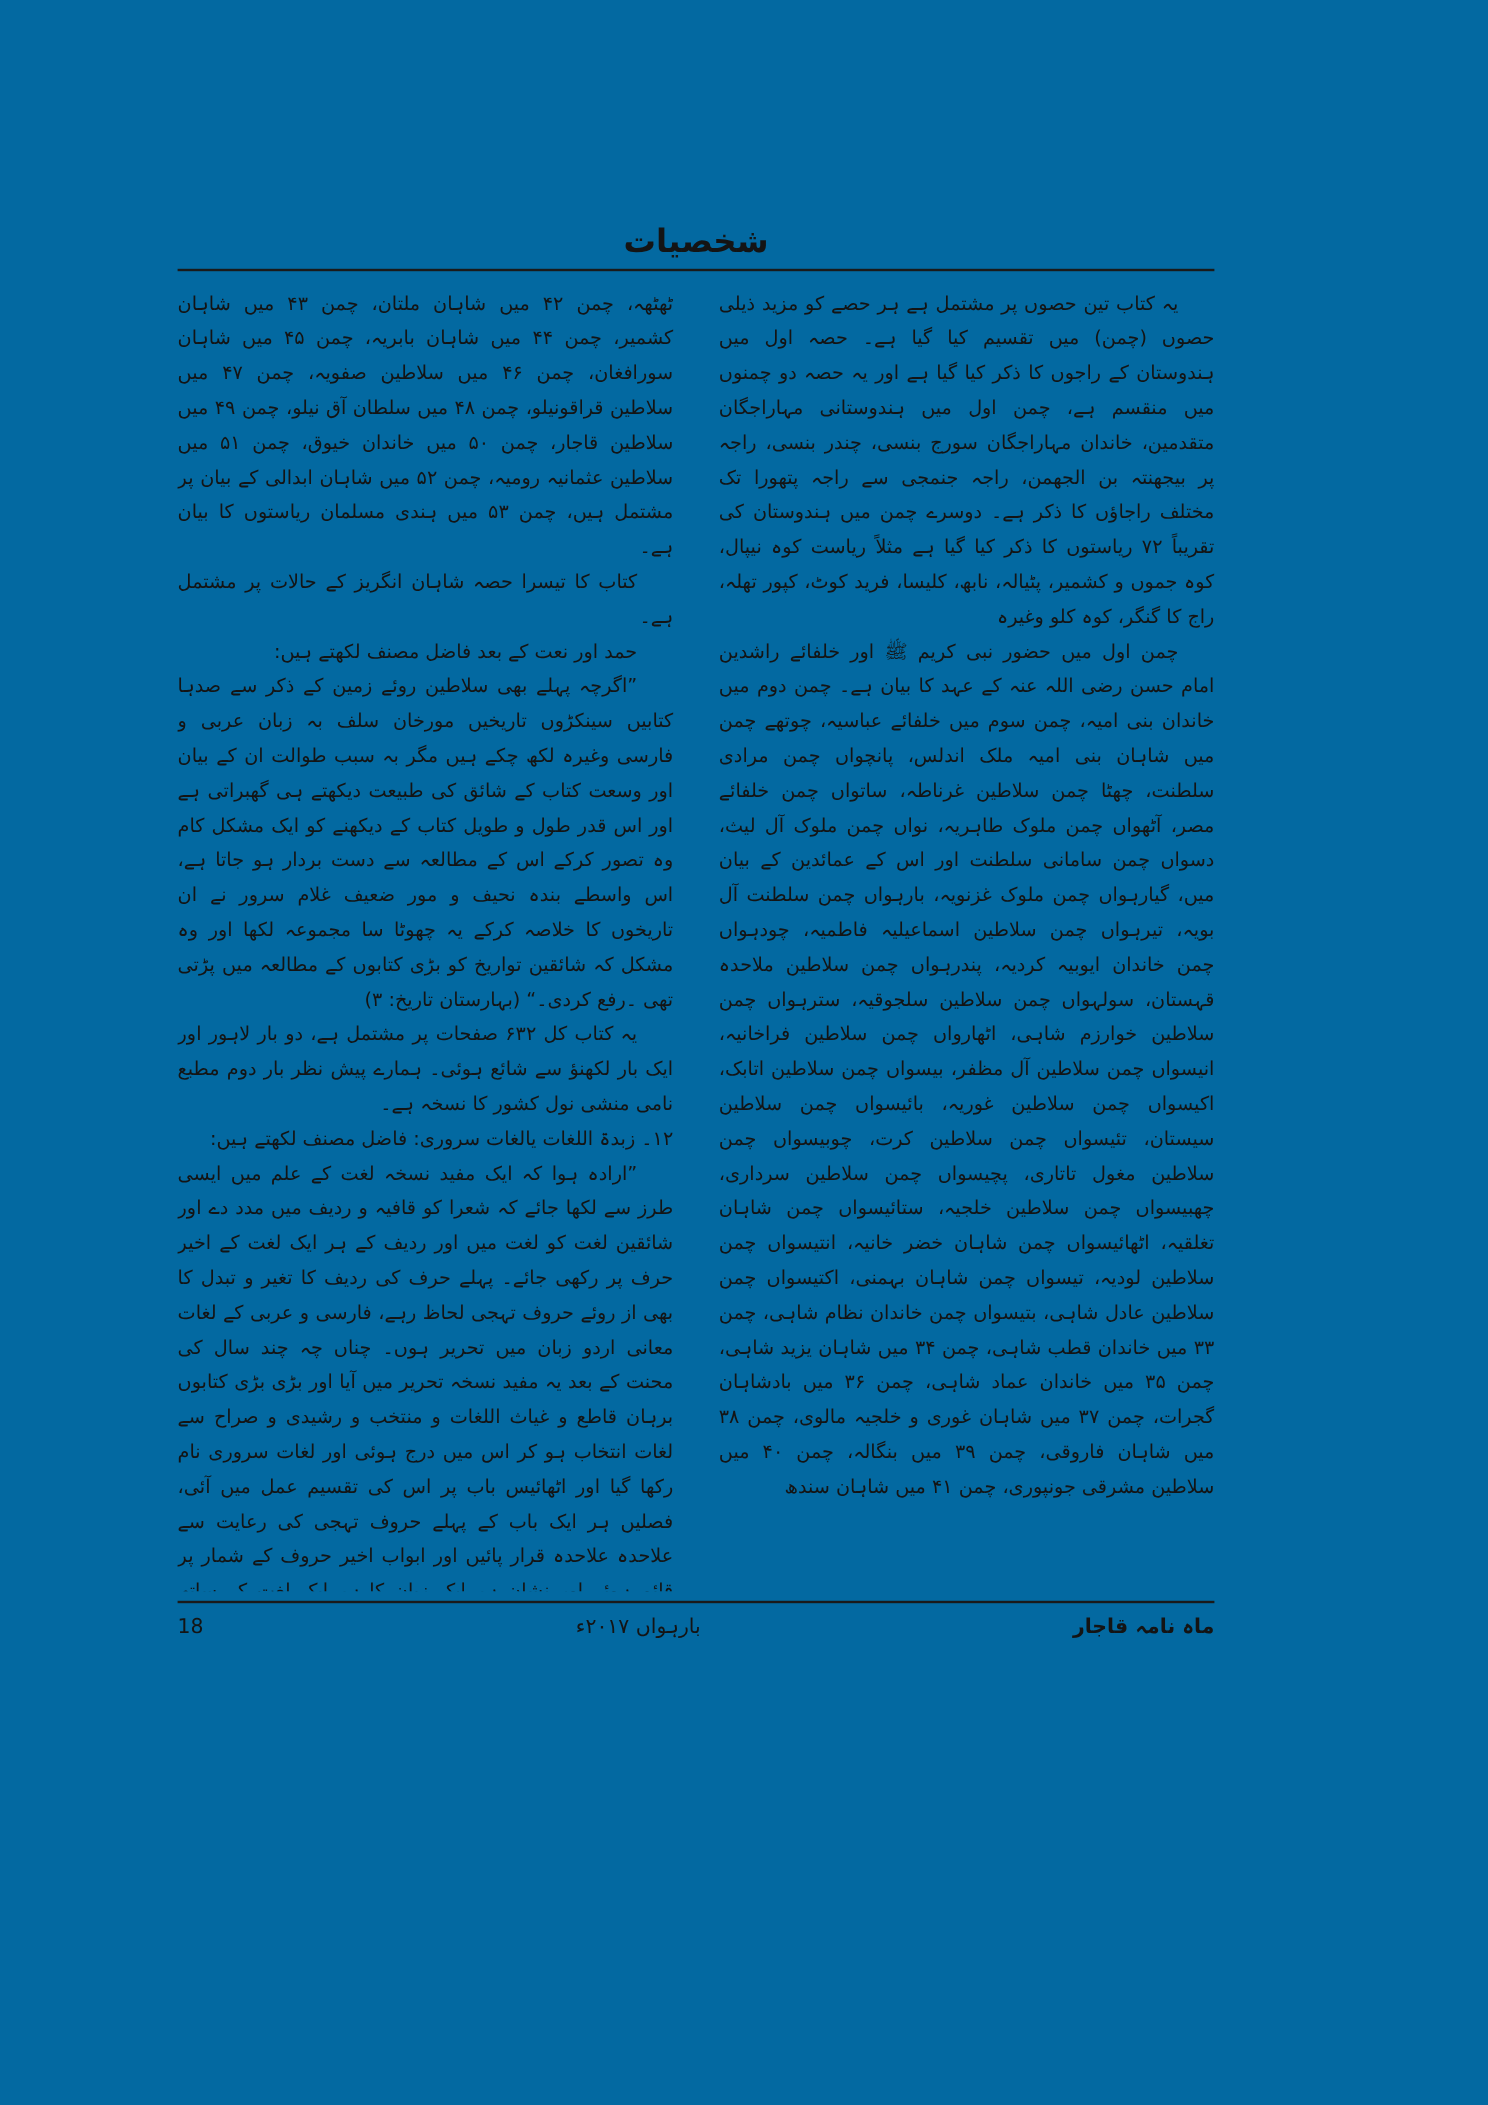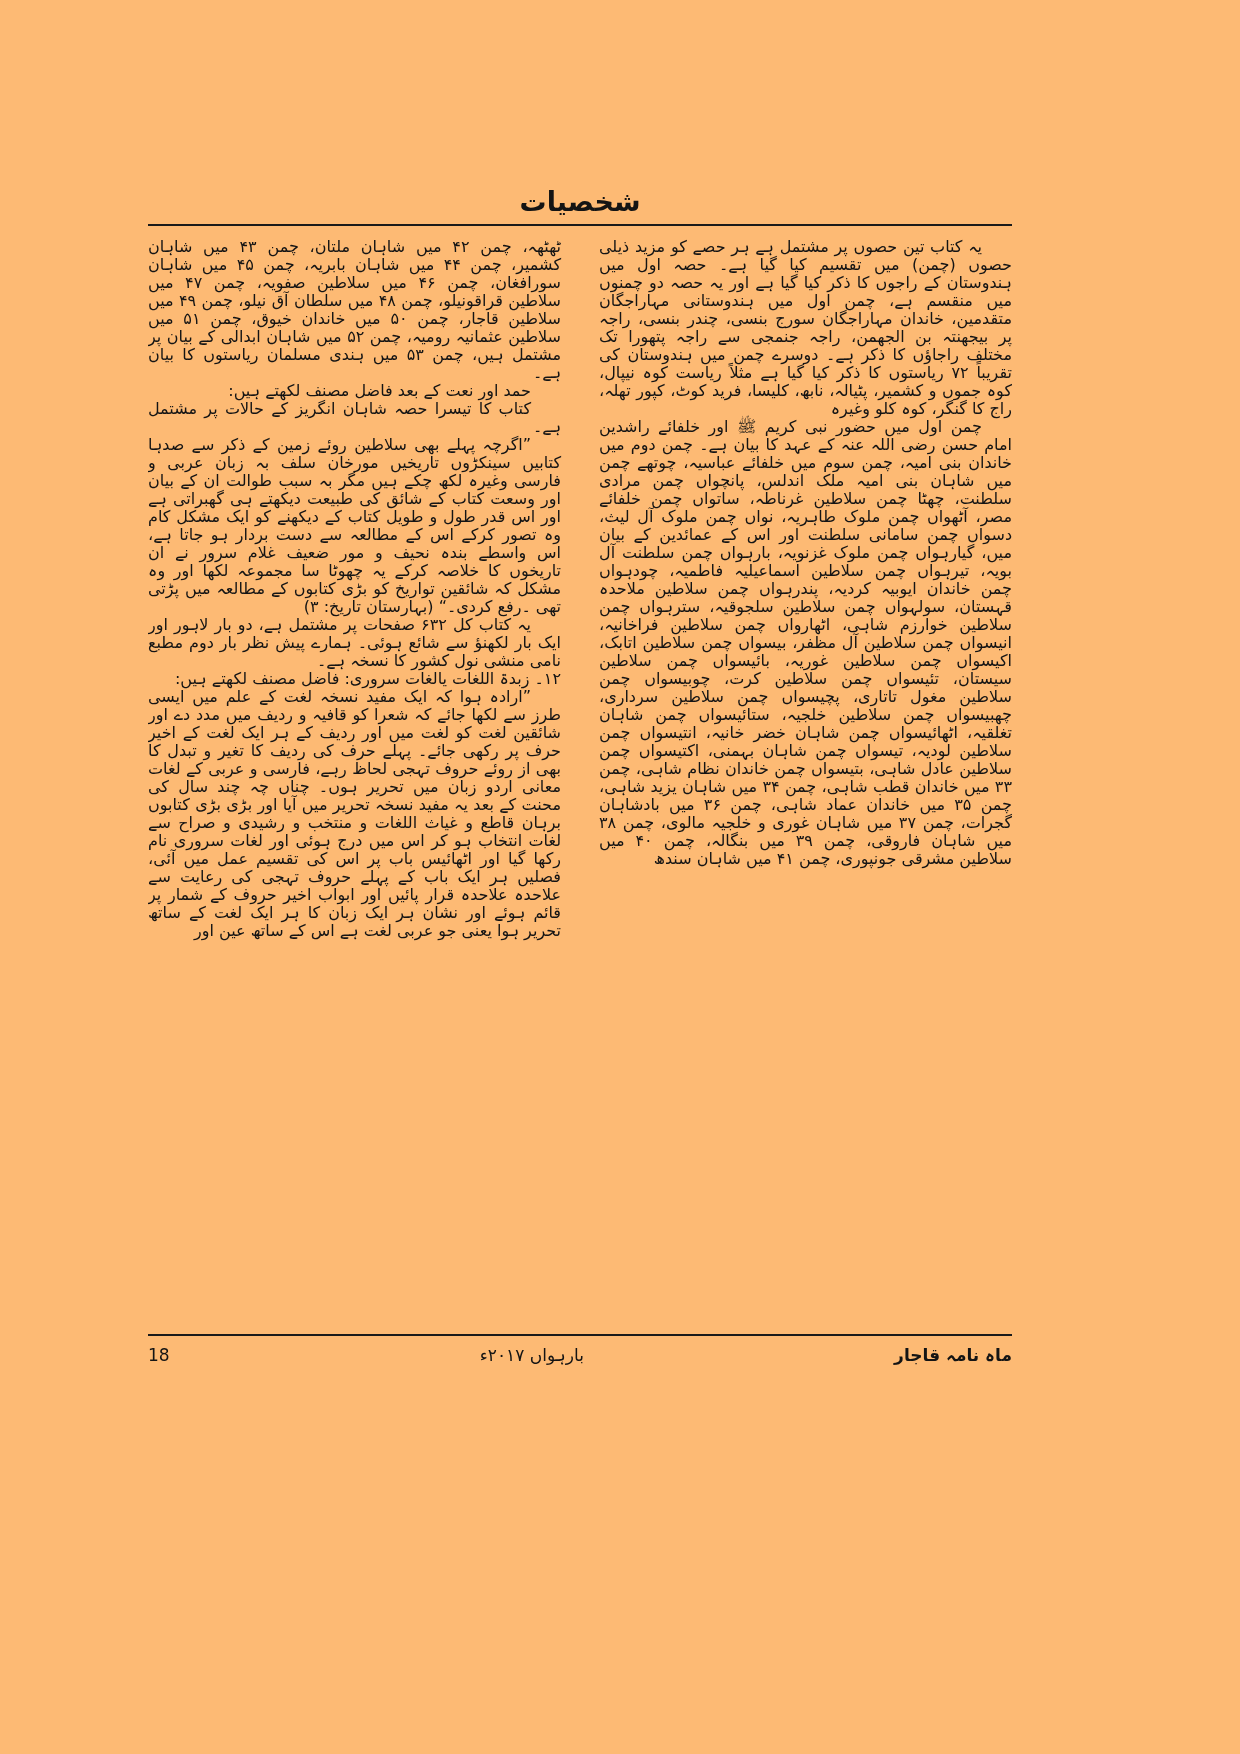--- a/index.html
+++ b/index.html
@@ -11,21 +11,21 @@
     height: 1754px;
     background: #fdfdfb;
     font-family: "DejaVu Sans", sans-serif;
     color: #141414;
     position: relative;
     overflow: hidden;
   }
   .sheet {
     position: absolute;
     inset: 0;
-    background: #fdba74;
+    background: #0369a1;
   }
   .content {
     position: absolute;
     top: 186px;
     left: 148px;
     right: 228px;
     direction: rtl;
   }
   .page-header {
     text-align: center;
@@ -47,21 +47,21 @@
     height: 1088px;
     overflow: hidden;
   }
   .col {
     flex: 1 1 0;
     min-width: 0;
   }
   .col p {
     margin: 0;
     font-size: 16px;
-    line-height: 18px;
+    line-height: 29px;
     text-align: justify;
     text-justify: inter-word;
   }
   .col p.indent {
     text-indent: 30px;
   }
   .section-heading {
     margin: 0;
     font-size: 18px;
     font-weight: bold;
@@ -108,22 +108,22 @@
 
     <div class="columns">
 
       <div class="col col-right">
         <p class="indent">یہ کتاب تین حصوں پر مشتمل ہے ہر حصے کو مزید ذیلی حصوں (چمن) میں تقسیم کیا گیا ہے۔ حصہ اول میں ہندوستان کے راجوں کا ذکر کیا گیا ہے اور یہ حصہ دو چمنوں میں منقسم ہے، چمن اول میں ہندوستانی مہاراجگان متقدمین، خاندان مہاراجگان سورج بنسی، چندر بنسی، راجہ پر بیجھنتہ بن الجھمن، راجہ جنمجی سے راجہ پتھورا تک مختلف راجاؤں کا ذکر ہے۔ دوسرے چمن میں ہندوستان کی تقریباً ۷۲ ریاستوں کا ذکر کیا گیا ہے مثلاً ریاست کوہ نیپال، کوہ جموں و کشمیر، پٹیالہ، نابھ، کلیسا، فرید کوٹ، کپور تھلہ، راج کا گنگر، کوہ کلو وغیرہ</p>
         <p class="indent">چمن اول میں حضور نبی کریم ﷺ اور خلفائے راشدین امام حسن رضی اللہ عنہ کے عہد کا بیان ہے۔ چمن دوم میں خاندان بنی امیہ، چمن سوم میں خلفائے عباسیہ، چوتھے چمن میں شاہان بنی امیہ ملک اندلس، پانچواں چمن مرادی سلطنت، چھٹا چمن سلاطین غرناطہ، ساتواں چمن خلفائے مصر، آٹھواں چمن ملوک طاہریہ، نواں چمن ملوک آل لیث، دسواں چمن سامانی سلطنت اور اس کے عمائدین کے بیان میں، گیارہواں چمن ملوک غزنویہ، بارہواں چمن سلطنت آل بویہ، تیرہواں چمن سلاطین اسماعیلیہ فاطمیہ، چودہواں چمن خاندان ایوبیہ کردیہ، پندرہواں چمن سلاطین ملاحدہ قہستان، سولہواں چمن سلاطین سلجوقیہ، سترہواں چمن سلاطین خوارزم شاہی، اٹھارواں چمن سلاطین فراخانیہ، انیسواں چمن سلاطین آل مظفر، بیسواں چمن سلاطین اتابک، اکیسواں چمن سلاطین غوریہ، بائیسواں چمن سلاطین سیستان، تئیسواں چمن سلاطین کرت، چوبیسواں چمن سلاطین مغول تاتاری، پچیسواں چمن سلاطین سرداری، چھبیسواں چمن سلاطین خلجیہ، ستائیسواں چمن شاہان تغلقیہ، اٹھائیسواں چمن شاہان خضر خانیہ، انتیسواں چمن سلاطین لودیہ، تیسواں چمن شاہان بہمنی، اکتیسواں چمن سلاطین عادل شاہی، بتیسواں چمن خاندان نظام شاہی، چمن ۳۳ میں خاندان قطب شاہی، چمن ۳۴ میں شاہان یزید شاہی، چمن ۳۵ میں خاندان عماد شاہی، چمن ۳۶ میں بادشاہان گجرات، چمن ۳۷ میں شاہان غوری و خلجیہ مالوی، چمن ۳۸ میں شاہان فاروقی، چمن ۳۹ میں بنگالہ، چمن ۴۰ میں سلاطین مشرقی جونپوری، چمن ۴۱ میں شاہان سندھ</p>
       </div>
 
       <div class="col col-left">
         <p>ٹھٹھہ، چمن ۴۲ میں شاہان ملتان، چمن ۴۳ میں شاہان کشمیر، چمن ۴۴ میں شاہان بابریہ، چمن ۴۵ میں شاہان سورافغان، چمن ۴۶ میں سلاطین صفویہ، چمن ۴۷ میں سلاطین قراقونیلو، چمن ۴۸ میں سلطان آق نیلو، چمن ۴۹ میں سلاطین قاجار، چمن ۵۰ میں خاندان خیوق، چمن ۵۱ میں سلاطین عثمانیہ رومیہ، چمن ۵۲ میں شاہان ابدالی کے بیان پر مشتمل ہیں، چمن ۵۳ میں ہندی مسلمان ریاستوں کا بیان ہے۔</p>
+        <p class="indent">کتاب کا تیسرا حصہ شاہان انگریز کے حالات پر مشتمل ہے۔</p>
         <p class="indent">حمد اور نعت کے بعد فاضل مصنف لکھتے ہیں:</p>
-        <p class="indent">کتاب کا تیسرا حصہ شاہان انگریز کے حالات پر مشتمل ہے۔</p>
         <p class="indent">”اگرچہ پہلے بھی سلاطین روئے زمین کے ذکر سے صدہا کتابیں سینکڑوں تاریخیں مورخان سلف بہ زبان عربی و فارسی وغیرہ لکھ چکے ہیں مگر بہ سبب طوالت ان کے بیان اور وسعت کتاب کے شائق کی طبیعت دیکھتے ہی گھبراتی ہے اور اس قدر طول و طویل کتاب کے دیکھنے کو ایک مشکل کام وہ تصور کرکے اس کے مطالعہ سے دست بردار ہو جاتا ہے، اس واسطے بندہ نحیف و مور ضعیف غلام سرور نے ان تاریخوں کا خلاصہ کرکے یہ چھوٹا سا مجموعہ لکھا اور وہ مشکل کہ شائقین تواریخ کو بڑی کتابوں کے مطالعہ میں پڑتی تھی ۔رفع کردی۔“ (بہارستان تاریخ: ۳)</p>
         <p class="indent">یہ کتاب کل ۶۳۲ صفحات پر مشتمل ہے، دو بار لاہور اور ایک بار لکھنؤ سے شائع ہوئی۔ ہمارے پیش نظر بار دوم مطبع نامی منشی نول کشور کا نسخہ ہے۔</p>
         <p class="inline-heading-line"><span class="bold-part">۱۲۔ زبدۃ اللغات یالغات سروری:</span><span> فاضل مصنف لکھتے ہیں:</span></p>
         <p class="indent">”ارادہ ہوا کہ ایک مفید نسخہ لغت کے علم میں ایسی طرز سے لکھا جائے کہ شعرا کو قافیہ و ردیف میں مدد دے اور شائقین لغت کو لغت میں اور ردیف کے ہر ایک لغت کے اخیر حرف پر رکھی جائے۔ پہلے حرف کی ردیف کا تغیر و تبدل کا بھی از روئے حروف تہجی لحاظ رہے، فارسی و عربی کے لغات معانی اردو زبان میں تحریر ہوں۔ چناں چہ چند سال کی محنت کے بعد یہ مفید نسخہ تحریر میں آیا اور بڑی بڑی کتابوں برہان قاطع و غیاث اللغات و منتخب و رشیدی و صراح سے لغات انتخاب ہو کر اس میں درج ہوئی اور لغات سروری نام رکھا گیا اور اٹھائیس باب پر اس کی تقسیم عمل میں آئی، فصلیں ہر ایک باب کے پہلے حروف تہجی کی رعایت سے علاحدہ علاحدہ قرار پائیں اور ابواب اخیر حروف کے شمار پر قائم ہوئے اور نشان ہر ایک زبان کا ہر ایک لغت کے ساتھ تحریر ہوا یعنی جو عربی لغت ہے اس کے ساتھ عین اور</p>
       </div>
 
     </div>
 
   </div>
 

